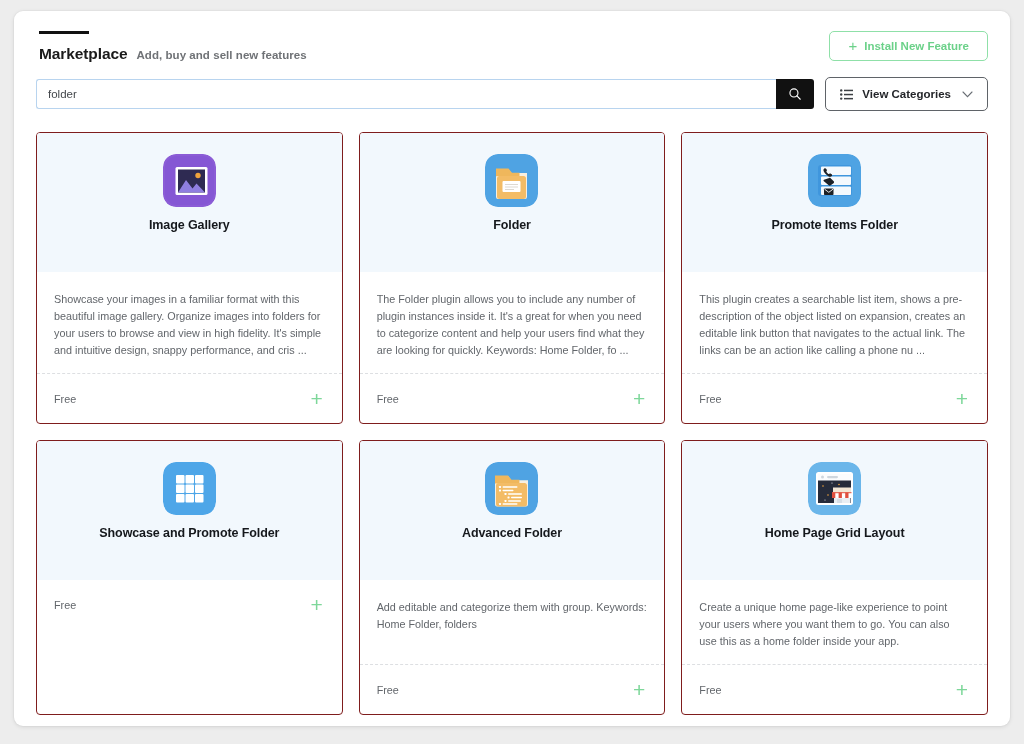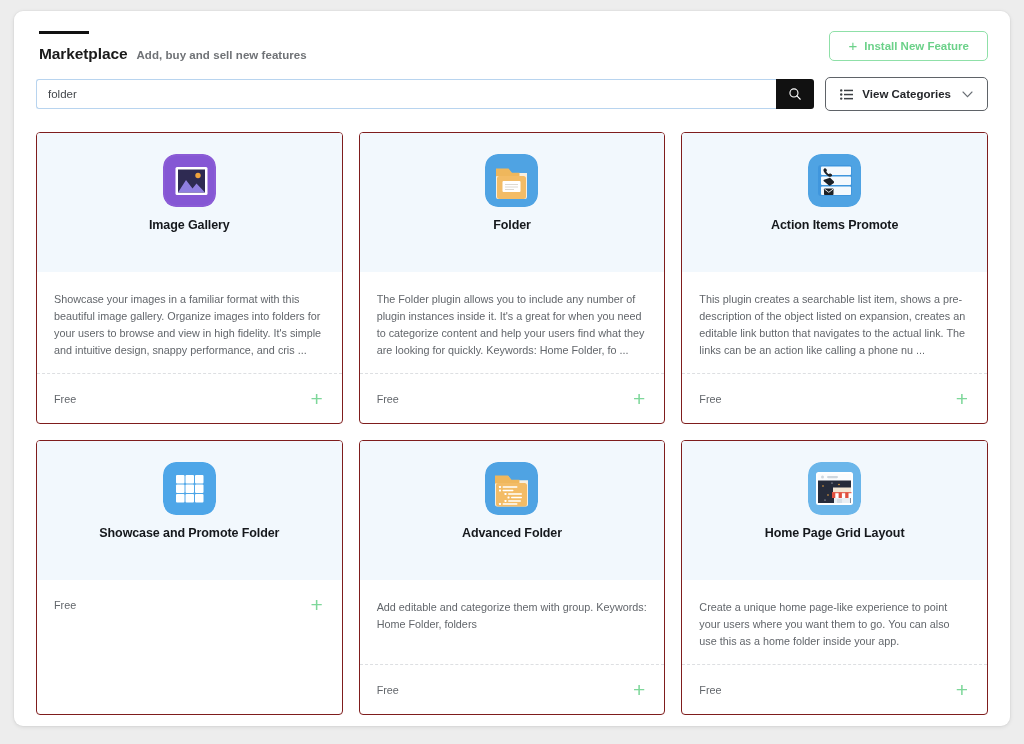--- a/index.html
+++ b/index.html
@@ -325,21 +325,21 @@
               <rect x="10" y="11" width="34" height="31" rx="3" fill="#3f96dd"></rect>
               <rect x="13" y="12.5" width="30" height="8.5" rx="1" fill="#f4f9fd"></rect>
               <rect x="13" y="22.5" width="30" height="8.5" rx="1" fill="#f4f9fd"></rect>
               <rect x="13" y="32.5" width="30" height="8.5" rx="1" fill="#f4f9fd"></rect>
               <path d="M16.3 14.6 c0.6 -0.5 1.4 -0.4 1.8 0.2 l0.7 1 c0.3 0.5 0.2 1 -0.2 1.3 -0.3 0.3 -0.3 0.5 -0.1 0.9 0.4 0.8 1.1 1.5 1.9 1.9 0.4 0.2 0.6 0.2 0.9 -0.1 0.4 -0.4 0.9 -0.5 1.3 -0.2 l1 0.7 c0.6 0.4 0.7 1.2 0.2 1.8 -1 1.1 -2.1 0.9 -3.5 0.1 -1.7 -1 -3.2 -2.5 -4.2 -4.2 -0.8 -1.4 -1 -2.5 0.2 -3.4 Z" fill="#1d2126"></path>
               <path d="M16 25.8 l5.2 -1.9 c0.5 -0.2 1 -0.1 1.4 0.3 l3.1 3.1 c0.6 0.6 0.5 1.5 -0.2 2 l-3.2 2.2 c-0.5 0.3 -1.2 0.3 -1.6 -0.2 l-4.8 -4 c-0.6 -0.5 -0.5 -1.3 0.1 -1.5 Z" fill="#1d2126"></path>
               <rect x="16" y="34.5" width="9.5" height="6.5" rx="0.8" fill="#1d2126"></rect>
               <path d="M16.6 35.2 l4.2 3.1 l4.2 -3.1" stroke="#ffffff" stroke-width="0.9" fill="none"></path>
             </svg>
           </div>
-          <div class="card-title">Action Items Promote</div>
+          <div class="card-title">Promote Items Folder</div>
         </div>
         <div class="card-desc">This plugin creates a searchable list item, shows a pre-description of the object listed on expansion, creates an editable link button that navigates to the actual link. The links can be an action like calling a phone nu ...</div>
         <div class="card-foot">
           <span class="card-price">Free</span>
           <span class="card-add">+</span>
         </div>
       </div>
 
       <div class="card">
         <div class="card-top">

